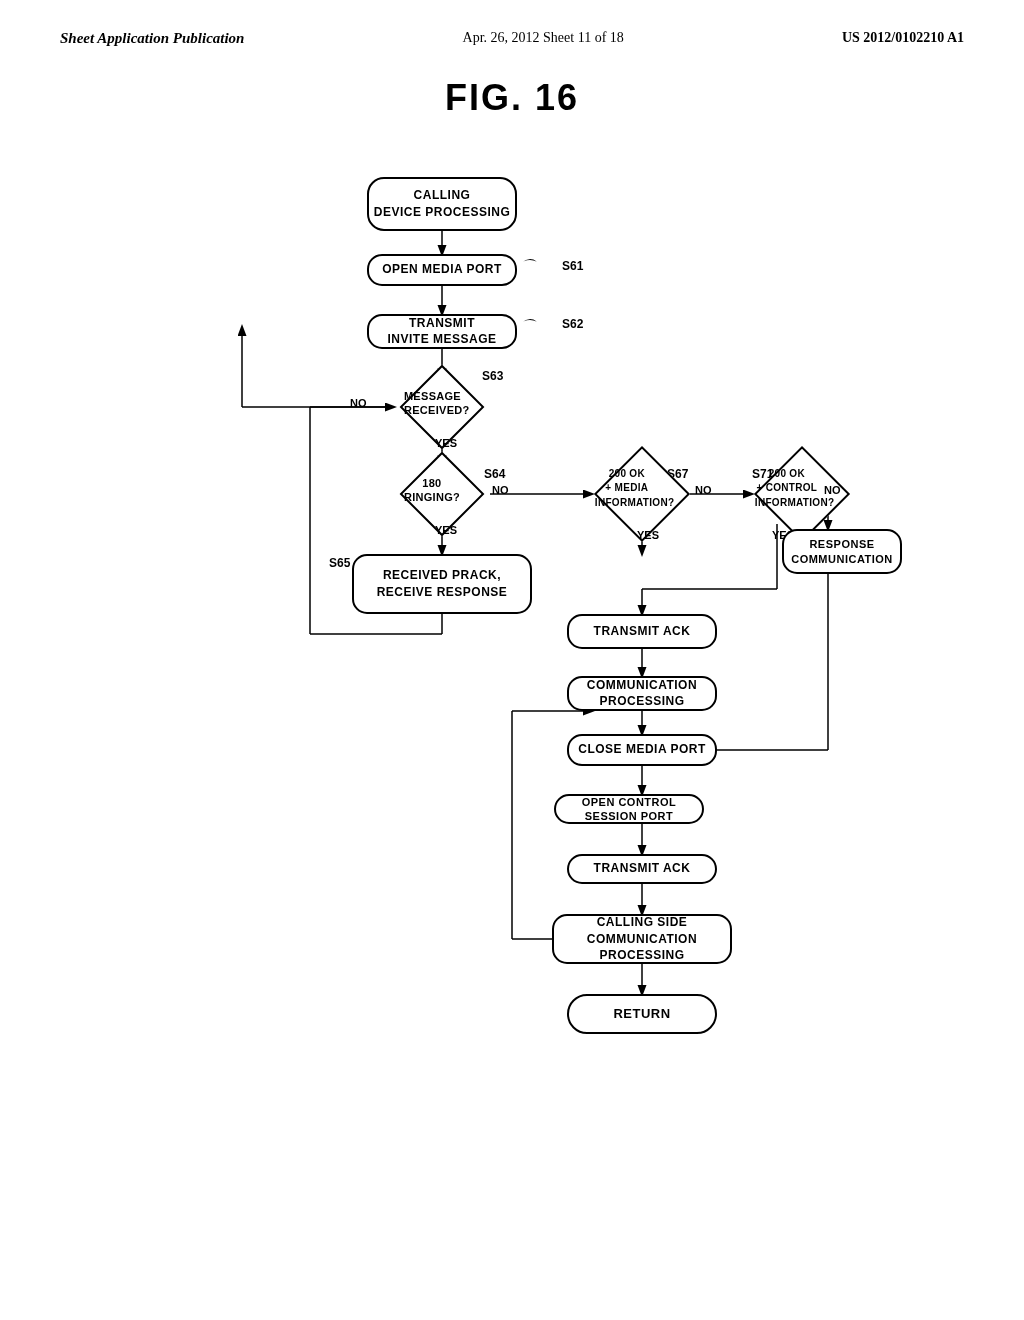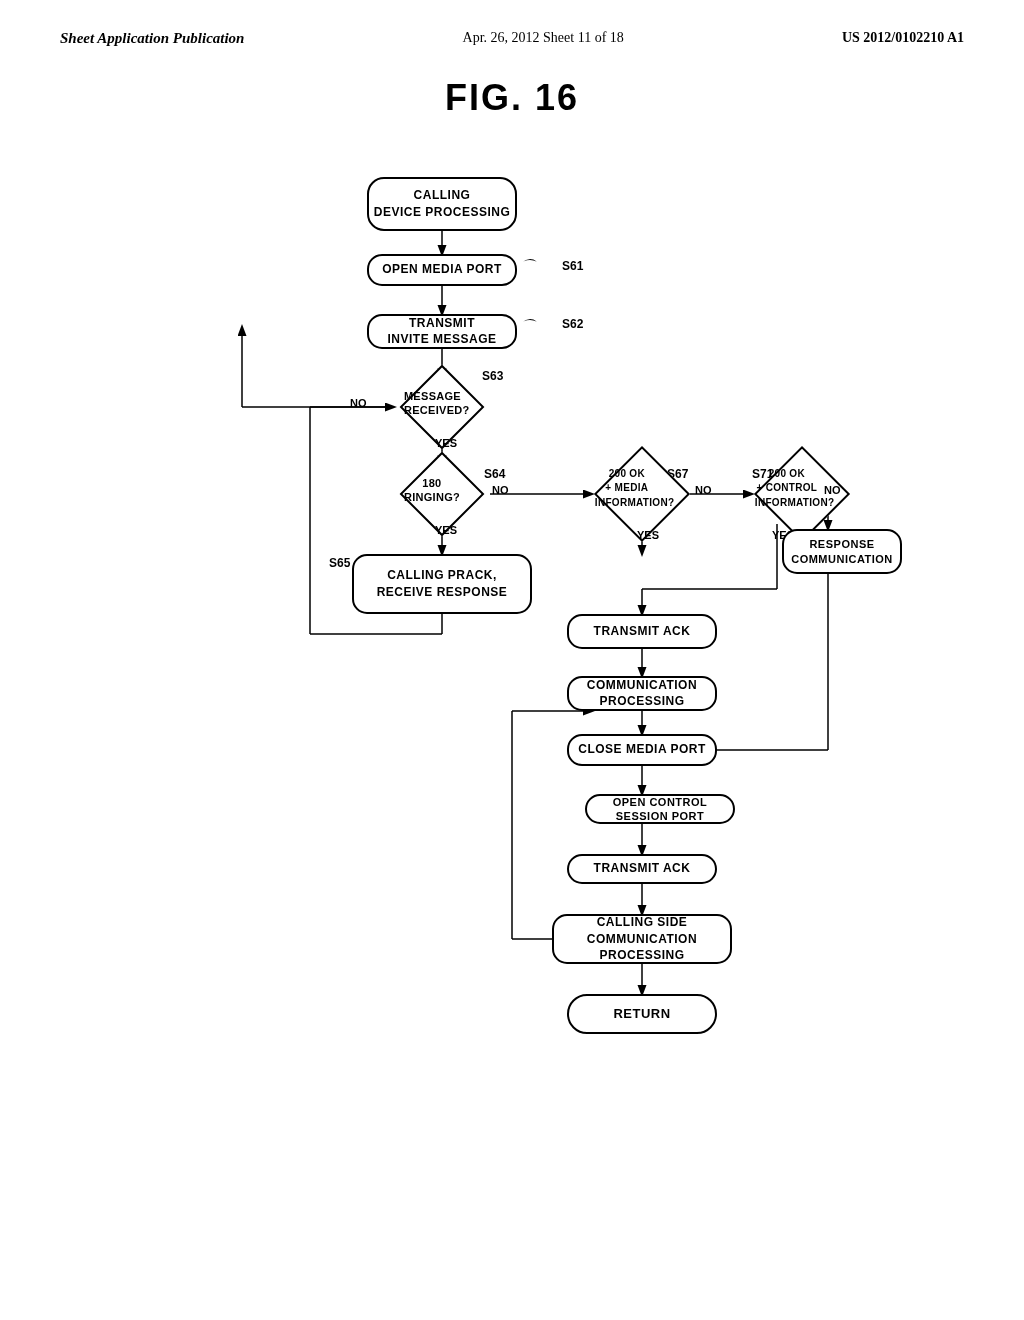--- a/index.html
+++ b/index.html
@@ -230,21 +230,21 @@
       </div>
     </div>
 
     <div class="label-text" style="left:360px; top:325px; font-size:11px;">NO</div>
 
     <div class="label-text" style="left:303px; top:365px; font-size:11px;">YES</div>
 
     <div class="label-text" style="left:197px; top:397px; font-size:12px;">S65</div>
 
     <div class="fc-node rect" style="left:220px; top:395px; width:180px; height:60px;">
-      <span style="white-space:pre-line; font-family:Arial,sans-serif; font-size:12px; font-weight:bold; text-align:center; line-height:1.4;">CALLING PRACK,
+      <span style="white-space:pre-line; font-family:Arial,sans-serif; font-size:12px; font-weight:bold; text-align:center; line-height:1.4;">RECEIVED PRACK,
 RECEIVE RESPONSE</span>
     </div>
 
     <div class="label-text" style="left:535px; top:308px; font-size:12px;">S67</div>
 
     <div class="diamond-wrapper" style="left:460px; top:300px; width:100px; height:70px;">
       <div class="diamond-box" style="width:68px; height:68px; position:relative;">
         <div class="diamond-text" style="top:50%; transform:rotate(-45deg) translateY(-50%); left:0; width:100%;">
           <span style="white-space:pre-line; font-size:10px; font-weight:bold; font-family:Arial,sans-serif; line-height:1.3;">200 OK
 + MEDIA INFORMATION?</span>
@@ -290,21 +290,21 @@
     </div>
 
     <div class="label-text" style="left:536px; top:577px; font-size:12px;">S73</div>
 
     <div class="fc-node rect" style="left:435px; top:575px; width:150px; height:32px;">
       <span style="font-family:Arial,sans-serif; font-size:12px; font-weight:bold;">CLOSE MEDIA PORT</span>
     </div>
 
     <div class="label-text" style="left:536px; top:637px; font-size:12px;">S74</div>
 
-    <div class="fc-node rect" style="left:453px; top:635px; width:150px; height:30px;">
+    <div class="fc-node rect" style="left:422px; top:635px; width:150px; height:30px;">
       <span style="font-family:Arial,sans-serif; font-size:11px; font-weight:bold;">OPEN CONTROL SESSION PORT</span>
     </div>
 
     <div class="label-text" style="left:536px; top:697px; font-size:12px;">S75</div>
 
     <div class="fc-node rect" style="left:435px; top:695px; width:150px; height:30px;">
       <span style="font-family:Arial,sans-serif; font-size:12px; font-weight:bold;">TRANSMIT ACK</span>
     </div>
 
     <div class="label-text" style="left:536px; top:757px; font-size:12px;">S76</div>

